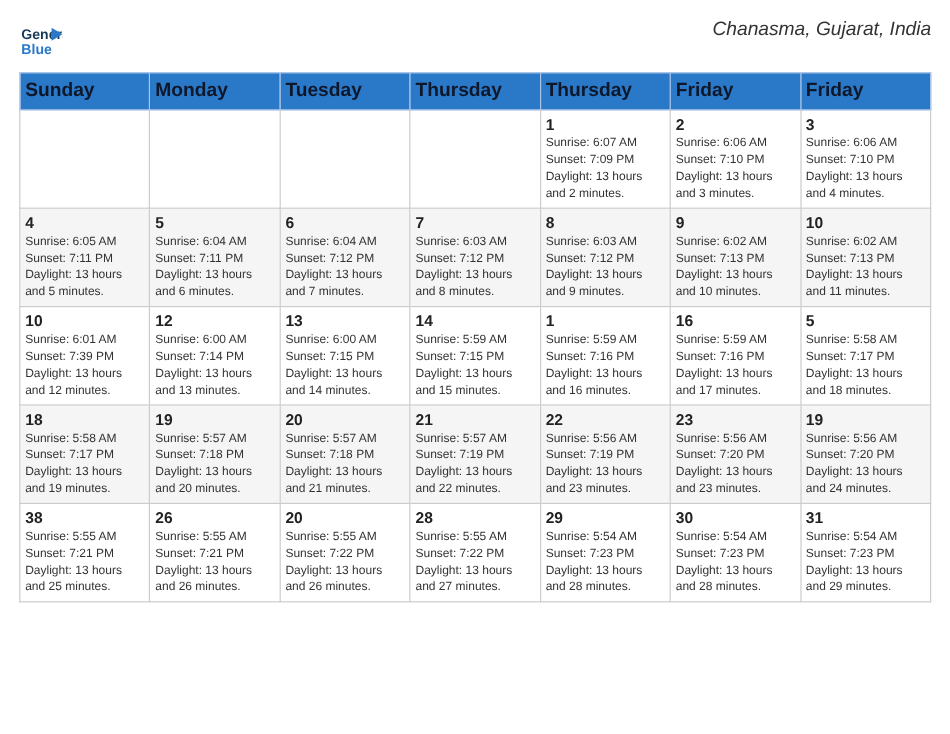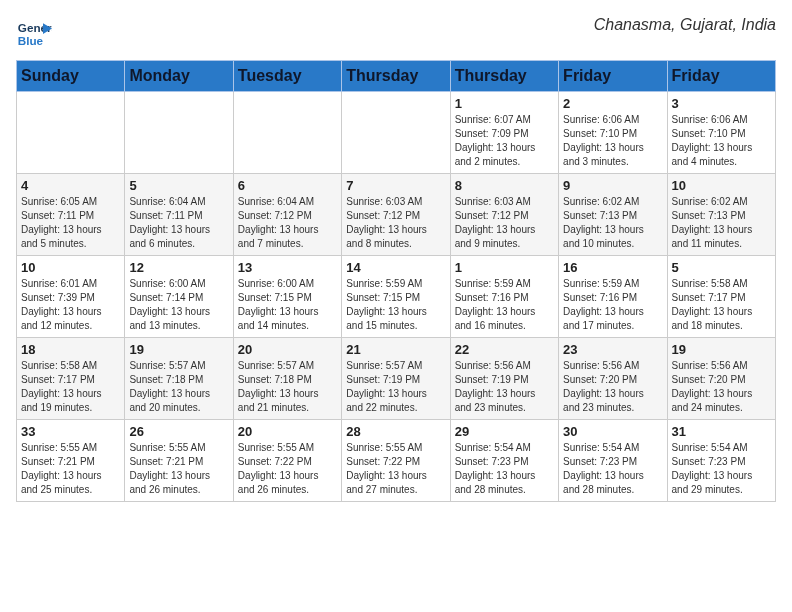--- a/index.html
+++ b/index.html
@@ -262,21 +262,21 @@
         </td>
         <td>
           <span class="day-num">19</span>
           <div class="day-info" style="white-space: pre-line;">Sunrise: 5:56 AM
 Sunset: 7:20 PM
 Daylight: 13 hours and 24 minutes.</div>
         </td>
       </tr>
       <tr>
         <td>
-          <span class="day-num">33</span>
+          <span class="day-num">38</span>
           <div class="day-info" style="white-space: pre-line;">Sunrise: 5:55 AM
 Sunset: 7:21 PM
 Daylight: 13 hours and 25 minutes.</div>
         </td>
         <td>
           <span class="day-num">26</span>
           <div class="day-info" style="white-space: pre-line;">Sunrise: 5:55 AM
 Sunset: 7:21 PM
 Daylight: 13 hours and 26 minutes.</div>
         </td>

